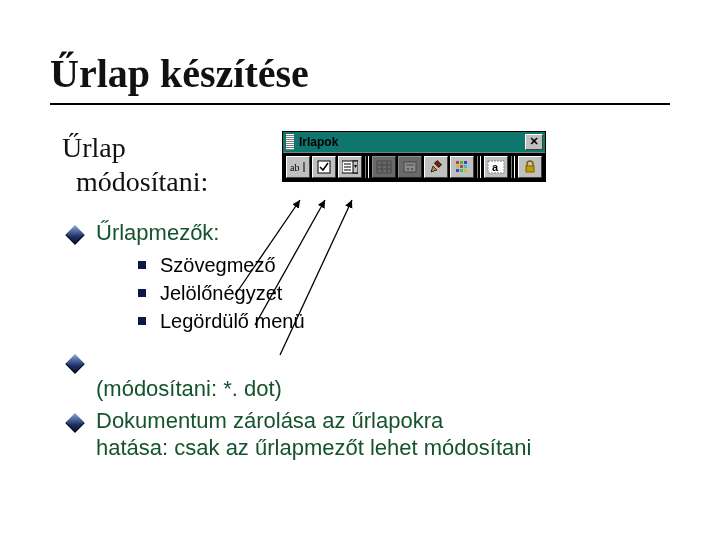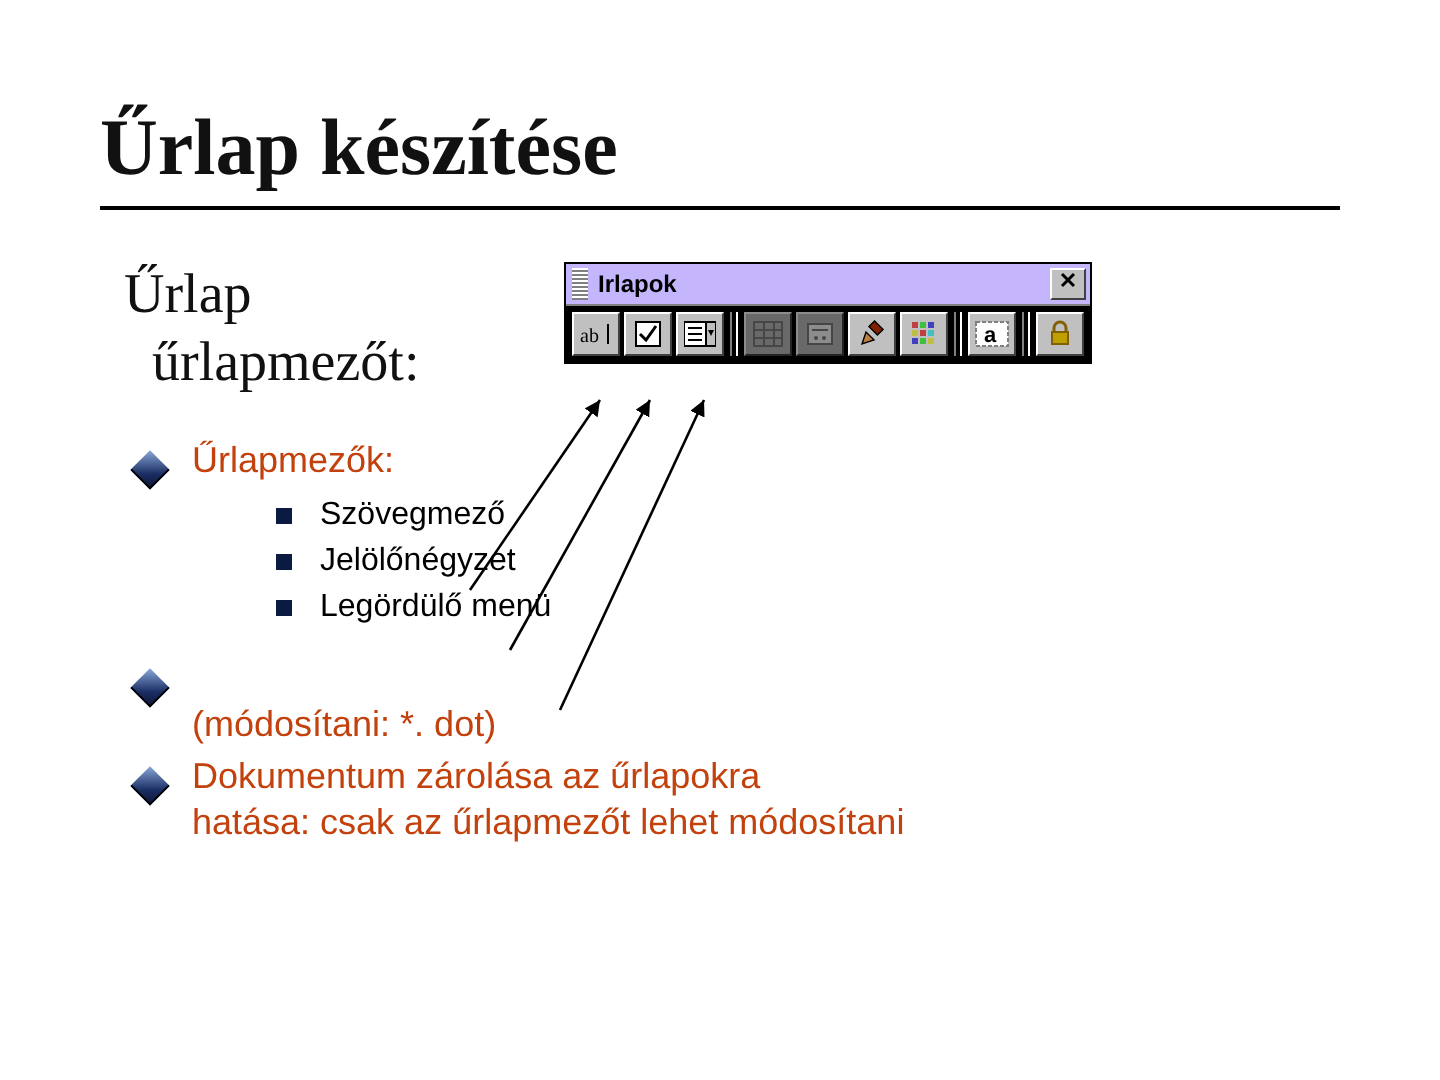--- a/index.html
+++ b/index.html
@@ -49,21 +49,21 @@
   .toolbar {
     display: inline-block;
     font-family: Tahoma, Verdana, sans-serif;
     background: #c0c0c0;
     border: 1px solid #000;
   }
   .tb-titlebar {
     display: flex;
     align-items: center;
     height: 20px;
-    background: #c4b5fd;
+    background: #0f766e;
     border-bottom: 1px solid #808080;
   }
   .tb-grip {
     width: 8px;
     height: 16px;
     margin: 2px 3px;
     background:
       repeating-linear-gradient(#fff 0 1px, #808080 1px 2px);
   }
   .tb-title {
@@ -112,22 +112,22 @@
     align-items: center;
     justify-content: center;
     font-size: 10px;
     box-sizing: border-box;
   }
   .tb-btn svg { display: block; }
 
   
   .lvl1 {
     margin-top: 10px;
-    font-size: 18px;
-    color: #c2410c;
+    font-size: 22px;
+    color: #14532d;
   }
   .lvl1 .item {
     display: flex;
     align-items: flex-start;
     margin: 4px 0 4px 18px;
   }
   .diamond {
     width: 14px;
     height: 14px;
     flex: none;
@@ -137,21 +137,21 @@
     transform: rotate(45deg);
     box-shadow: inset -1px -1px 0 #000;
   }
   .lvl2 {
     margin: 6px 0 14px 0;
   }
   .lvl2 .item2 {
     display: flex;
     align-items: center;
     margin: 3px 0 3px 88px;
-    font-size: 16px;
+    font-size: 20px;
   }
   .sq {
     width: 8px;
     height: 8px;
     background: #0a1a40;
     margin-right: 14px;
     flex: none;
   }
   .body-text {
     line-height: 1.25;
@@ -171,21 +171,21 @@
 </head>
 <body>
 
 <div class="slide">
 
   <h1 class="title">Űrlap készítése</h1>
 
   <div class="row-toolbar">
     <div class="subtitle">
       <span>Űrlap</span><br>
-      &nbsp;&nbsp;<span>űrlapmezőt:</span>
+      &nbsp;&nbsp;<span>módosítani:</span>
     </div>
 
     <div class="toolbar-wrap">
       <div class="toolbar">
         <div class="tb-titlebar">
           <div class="tb-grip"></div>
           <div class="tb-title">Irlapok</div>
           <div class="tb-close">✕</div>
         </div>
         <div class="tb-buttons">

